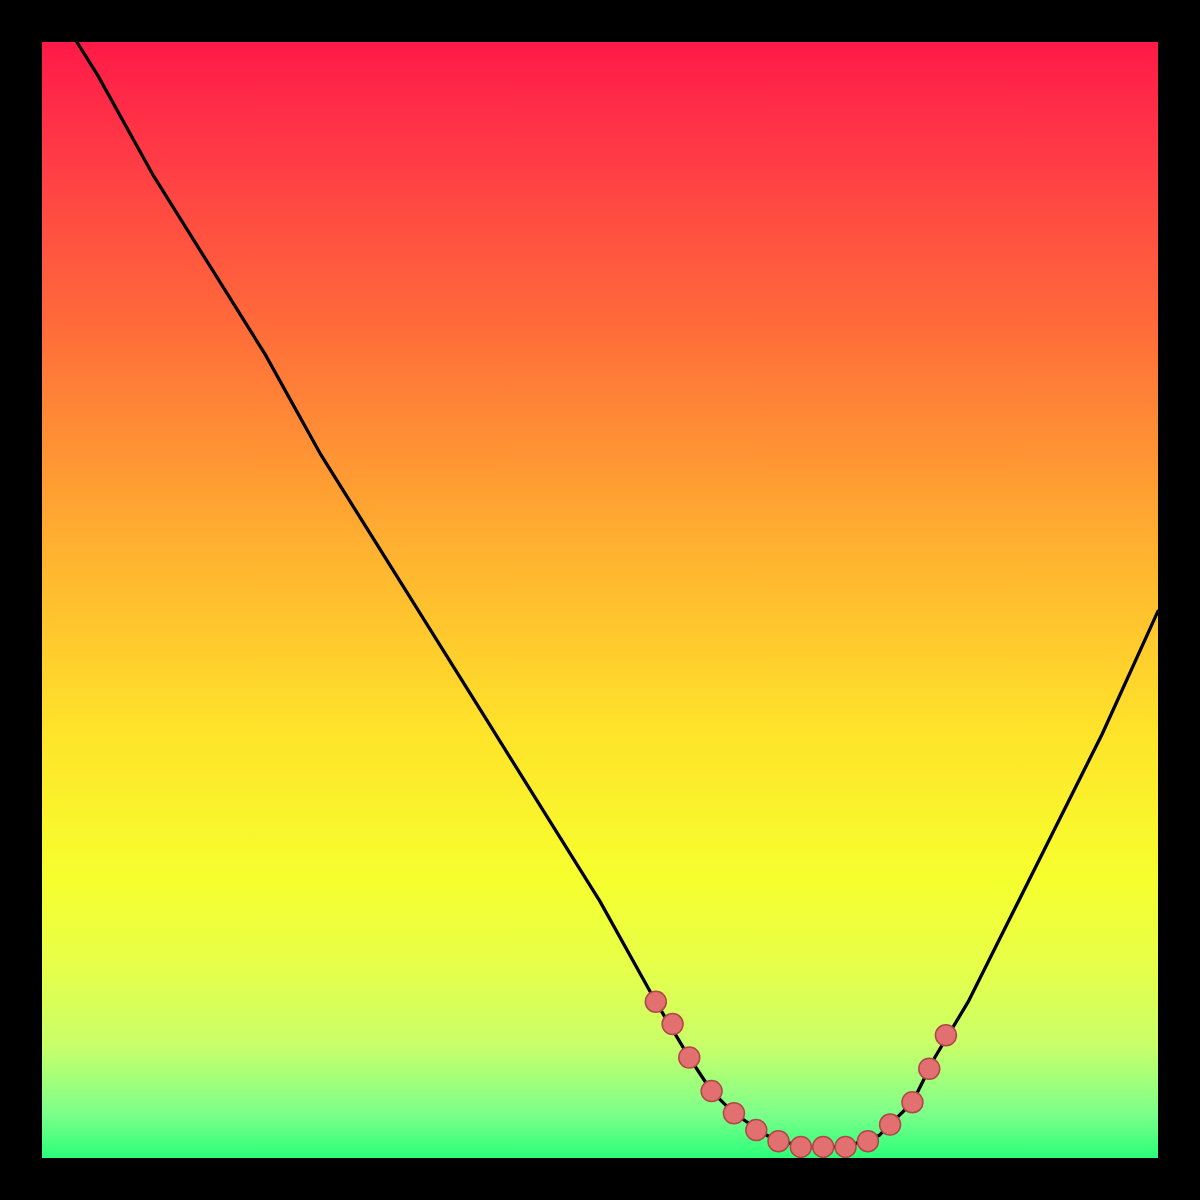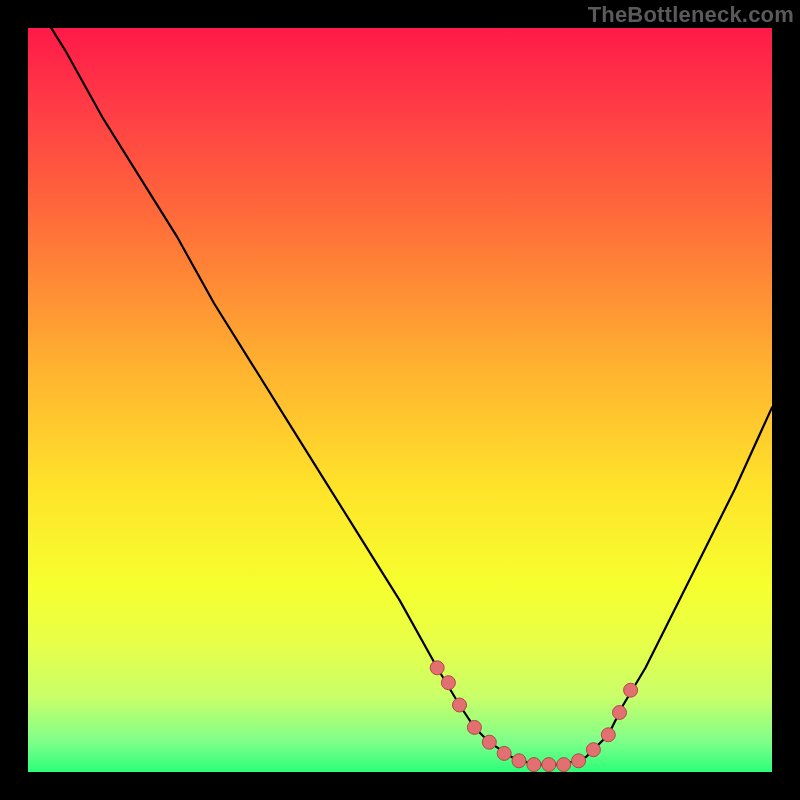--- a/index.html
+++ b/index.html
@@ -77,14 +77,13 @@
           <circle cx="520.8" cy="736.6" r="7" fill="#e27070" stroke="#b04848" stroke-width="1"></circle>
           <circle cx="535.7" cy="736.6" r="7" fill="#e27070" stroke="#b04848" stroke-width="1"></circle>
           <circle cx="550.6" cy="732.8" r="7" fill="#e27070" stroke="#b04848" stroke-width="1"></circle>
           <circle cx="565.4" cy="721.7" r="7" fill="#e27070" stroke="#b04848" stroke-width="1"></circle>
           <circle cx="580.3" cy="706.8" r="7" fill="#e27070" stroke="#b04848" stroke-width="1"></circle>
           <circle cx="591.5" cy="684.5" r="7" fill="#e27070" stroke="#b04848" stroke-width="1"></circle>
           <circle cx="602.6" cy="662.2" r="7" fill="#e27070" stroke="#b04848" stroke-width="1"></circle>
         </g>
     </svg>
   </div>
-  <div class="watermark">TheBottleneck.com</div>
 </div>
 
 </body></html>

